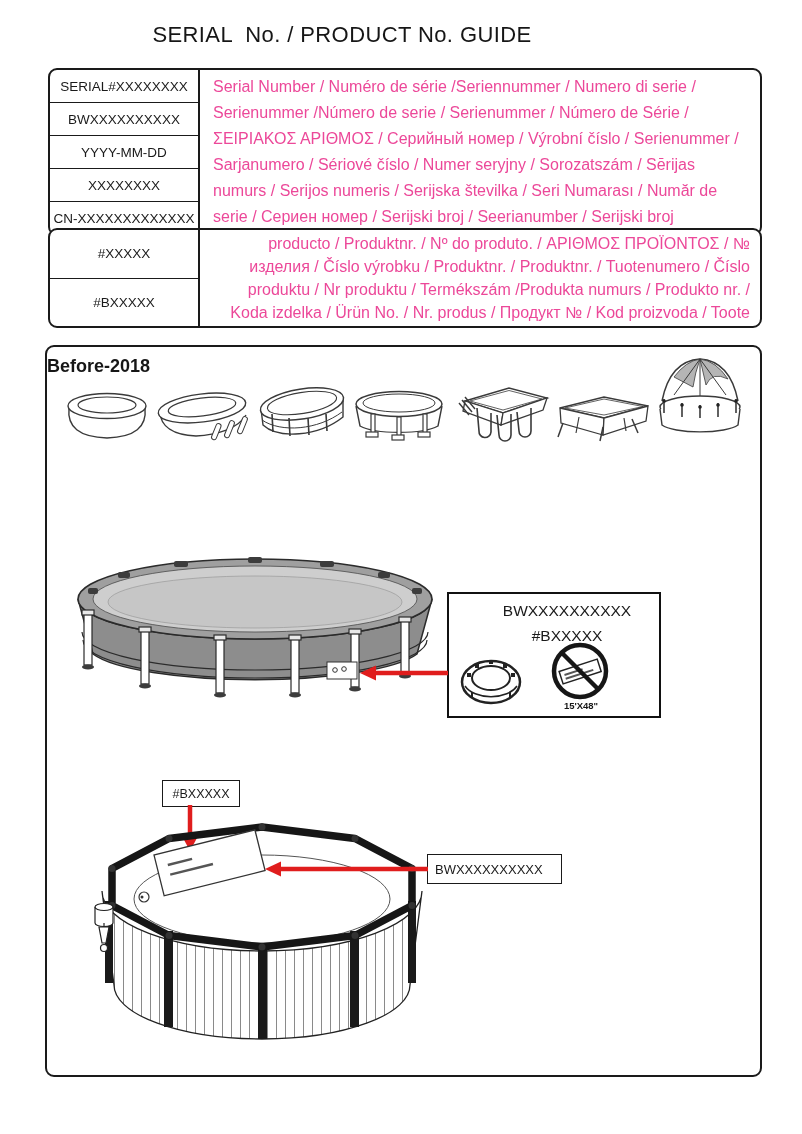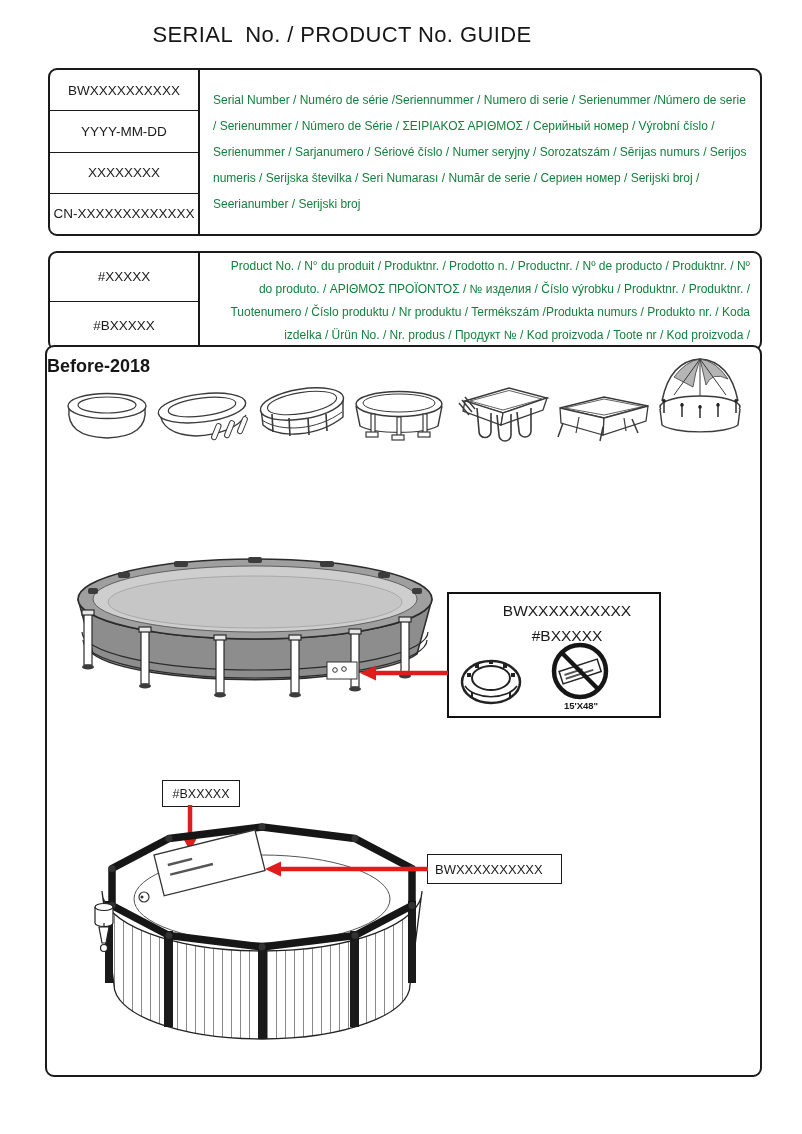--- a/index.html
+++ b/index.html
@@ -9,30 +9,30 @@
   }
   .title {
     position:absolute; top:22px; left:0; width:684px; text-align:center;
     font-size:22px; letter-spacing:0.4px; white-space:pre-wrap; color:#161616;
   }
   .panel {
     position:absolute; border:2px solid #1a1a1a; border-radius:9px;
     background:#fff; display:flex; overflow:hidden;
   }
   #serial-panel { left:48px; top:68px; width:710px; height:164px; }
-  #product-panel { left:48px; top:251px; width:710px; height:96px;gap:17px; }
+  #product-panel { left:48px; top:228px; width:710px; height:96px;gap:17px; }
   .codes-col { width:148px; border-right:2px solid #1a1a1a; display:flex; flex-direction:column; flex-shrink:0; }
   .code-cell {
     flex:1; display:flex; align-items:center; justify-content:center;
     font-size:13.5px; border-bottom:1.5px solid #1a1a1a; white-space:nowrap;
   }
   .code-cell:last-child { border-bottom:none; }
   .desc {
     flex:1; display:flex; align-items:center;
-    padding:4px 10px 4px 13px; font-size:12px; line-height:26px; color:#15803d;
+    padding:4px 10px 4px 13px; font-size:16px; line-height:26px; color:#ec4899;
   }
   #product-panel .desc { line-height:23px;text-align:right; }
 
   #guide-panel {
     position:absolute; left:45px; top:345px; width:713px; height:728px;
     border:2px solid #1a1a1a; border-radius:9px; background:#fff;
   }
   .guide-heading {
     position:absolute; top:9px; left:0; width:100%; text-align:left;
     font-size:18px; font-weight:bold; color:#161616;
@@ -60,20 +60,21 @@
 </style>
 </head>
 <body>
 
 <div id="page">
 
   <div class="title">SERIAL  No. / PRODUCT No. GUIDE</div>
 
   <div class="panel" id="serial-panel">
     <div class="codes-col">
+      <div class="code-cell">SERIAL#XXXXXXXX</div>
       <div class="code-cell">BWXXXXXXXXXX</div>
       <div class="code-cell">YYYY-MM-DD</div>
       <div class="code-cell">XXXXXXXX</div>
       <div class="code-cell">CN-XXXXXXXXXXXXX</div>
     </div>
     <div class="desc">Serial Number / Numéro de série /Seriennummer / Numero di serie / Serienummer /Número de serie / Serienummer / Número de Série / ΣΕΙΡΙΑΚΟΣ ΑΡΙΘΜΟΣ / Серийный номер / Výrobní číslo / Serienummer / Sarjanumero / Sériové číslo / Numer seryjny / Sorozatszám / Sērijas numurs / Serijos numeris / Serijska številka / Seri Numarası / Număr de serie / Сериен номер / Serijski broj / Seerianumber / Serijski broj</div>
   </div>
 
   <div class="panel" id="product-panel">
     <div class="codes-col">

